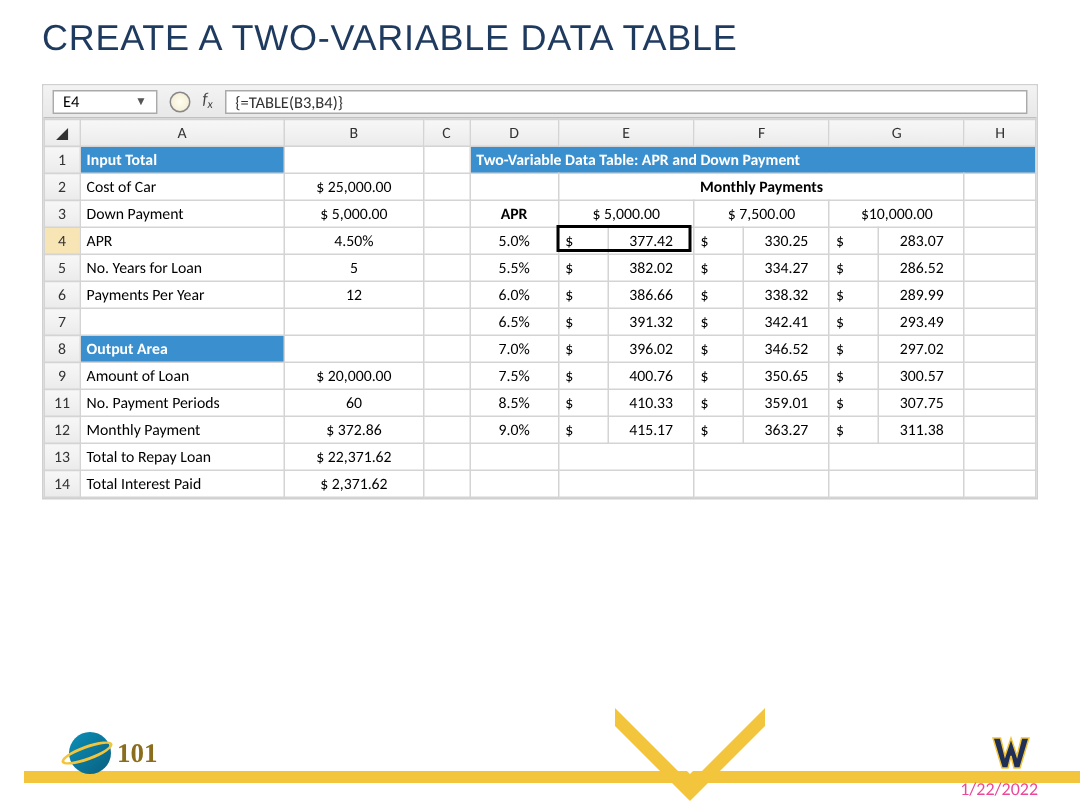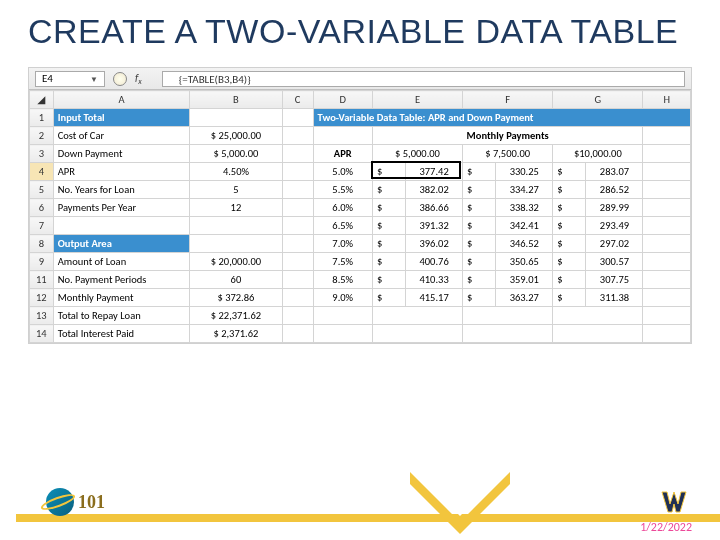--- a/index.html
+++ b/index.html
@@ -1,24 +1,24 @@
 <!DOCTYPE html>
 <html><head>
 <meta charset="utf-8">
 <style>
   * { box-sizing: border-box; margin: 0; padding: 0; }
   body { font-family: Calibri, Arial, sans-serif; width: 720px; height: 540px; position: relative; background: #fff; }
-  .title { font-family: Arial, sans-serif; font-size: 34px; color: #1f3a5f; padding: 12px 28px 16px; letter-spacing: 0.5px; }
+  .title { font-family: Arial, sans-serif; font-size: 24px; color: #1f3a5f; padding: 12px 28px 16px; letter-spacing: 0.5px; }
   .excel { margin: 0 28px; border: 1px solid #d0d0d0; width: 664px; font-size: 11px; background: #fff; }
   .namebox-row { display: flex; align-items: center; height: 22px; background: linear-gradient(#f3f3f3,#e8e8e8); border-bottom: 1px solid #c0c0c0; }
   .namebox { width: 70px; padding: 0 6px; border: 1px solid #aaa; margin: 2px 4px 2px 6px; background: #fff; height: 16px; line-height: 14px; display: flex; align-items: center; justify-content: space-between; }
   .namebox .arrow { font-size: 8px; color: #555; }
   .circle-icon { width: 14px; height: 14px; border-radius: 50%; border: 1px solid #888; margin: 0 4px; position: relative; background: radial-gradient(#ffe, #f0e8d0); }
   .fx { font-style: italic; color: #444; margin: 12px 4px; }
-  .formula { flex: 1; padding: 0 16px; color: #333; border-left: 1px solid #ccc; margin-left: 16px; height: 16px; line-height: 16px; background: #fff; border: 1px solid #aaa; margin-right: 6px; }
+  .formula { flex: 1; padding: 0 6px; color: #333; border-left: 1px solid #ccc; margin-left: 4px; height: 16px; line-height: 16px; background: #fff; border: 1px solid #aaa; margin-right: 6px; }
   table.grid { border-collapse: collapse; width: 100%; table-layout: fixed; }
   table.grid th, table.grid td { border: 1px solid #d4d4d4; height: 18px; padding: 0 4px; font-size: 10.5px; white-space: nowrap; overflow: hidden; }
   table.grid th { background: linear-gradient(#f7f7f7,#ebebeb); color: #333; font-weight: normal; text-align: center; }
   .col-rowhdr { width: 20px; }
   .col-A { width: 115px; }
   .col-B { width: 78px; }
   .col-C { width: 26px; }
   .col-D { width: 50px; }
   .col-E { width: 28px; }
   .col-E2 { width: 48px; }

